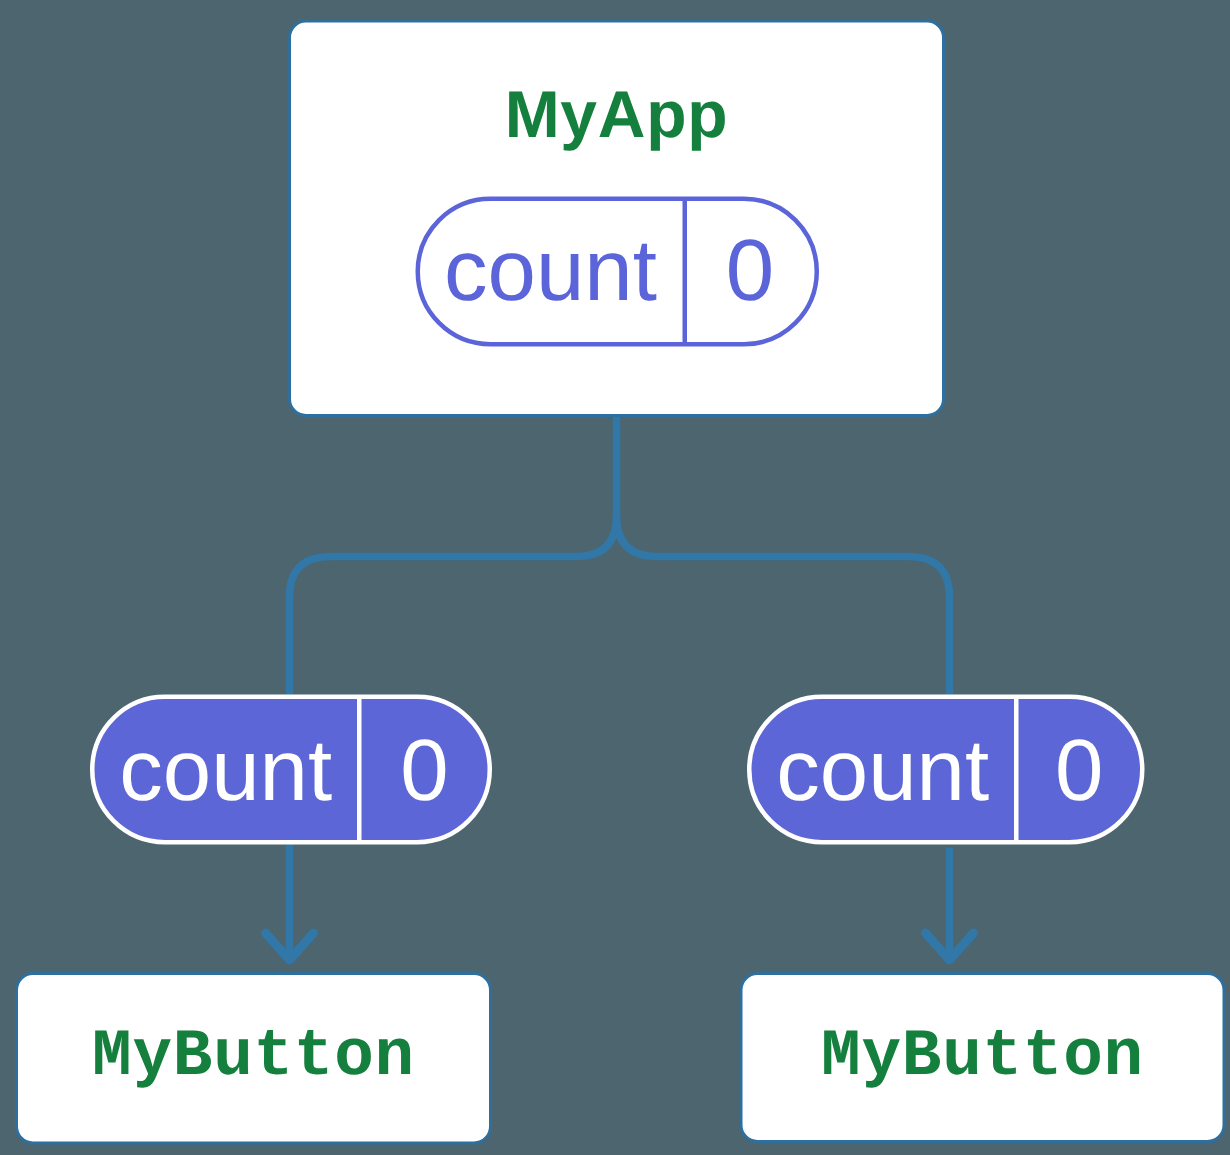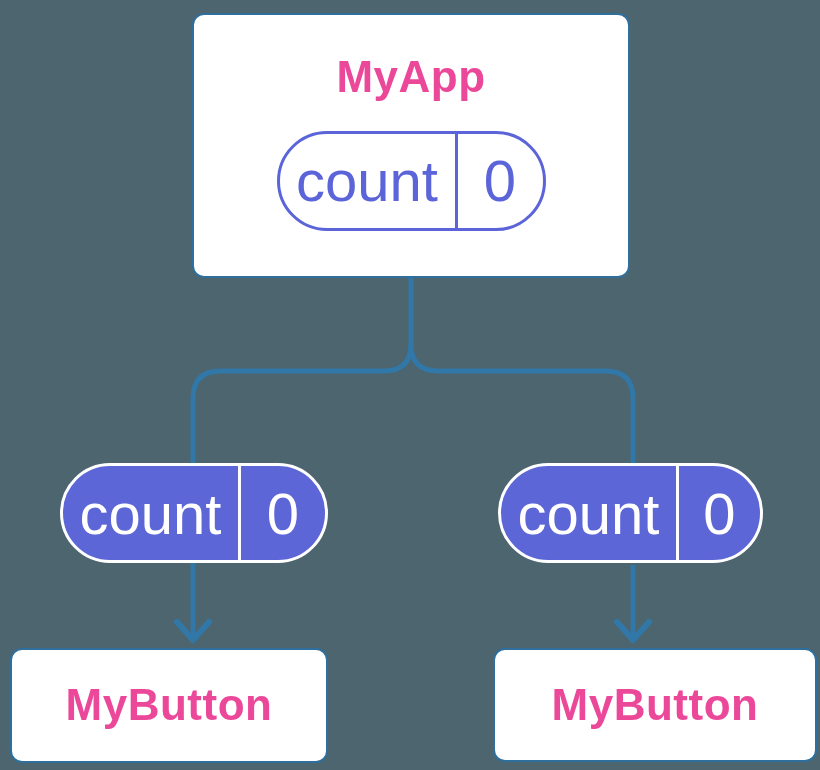--- a/index.html
+++ b/index.html
@@ -32,25 +32,26 @@
     flex-direction: column;
     align-items: center;
   }
   .card.root {
     left: 192px; top: 13px;
     width: 438px; height: 265px;
     padding-top: 36px;
   }
   .card.child {
     justify-content: center;
+    font-family: Liberation Mono, monospace;
   }
   .card.child.left  { left: 10px;  top: 648px; width: 318px; height: 115px; }
   .card.child.right { left: 493px; top: 648px; width: 324px; height: 114px; }
   .card-title {
-    color: #ec4899;
+    color: #15803d;
     font-size: 44px;
     font-weight: 700;
     line-height: 1.2;
     letter-spacing: 0.5px;
   }
   .pill {
     box-sizing: border-box;
     height: 100px;
     border-radius: 50px;
     display: flex;

